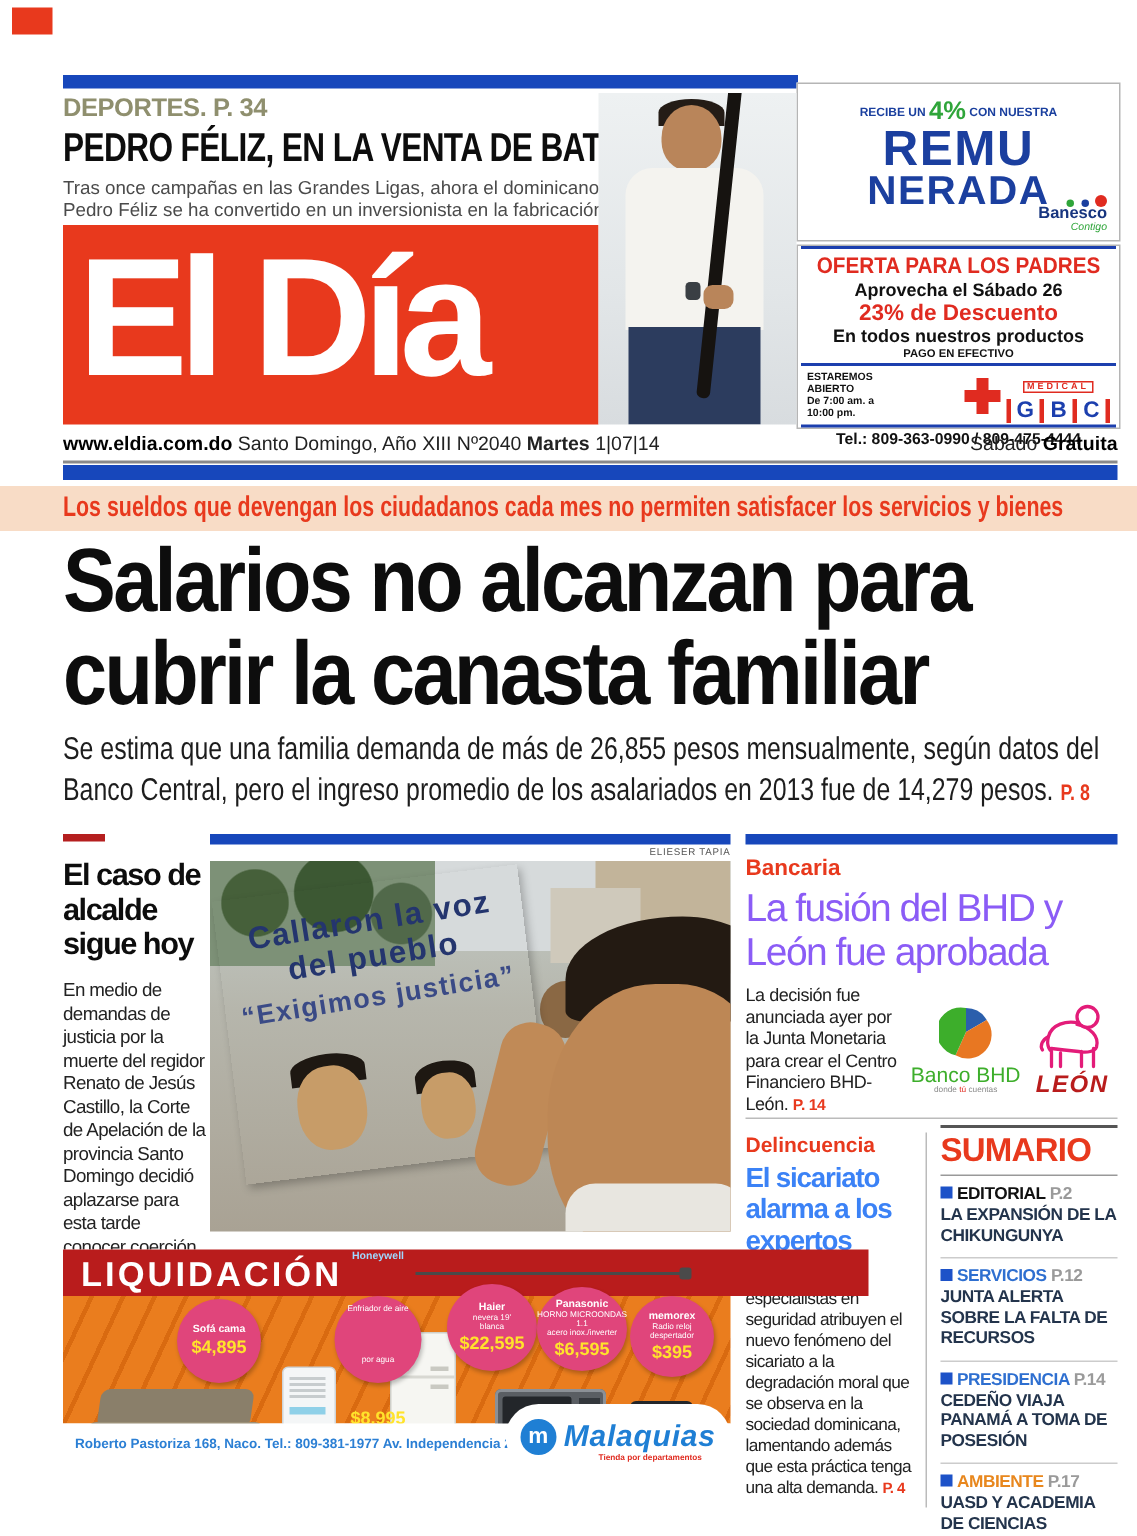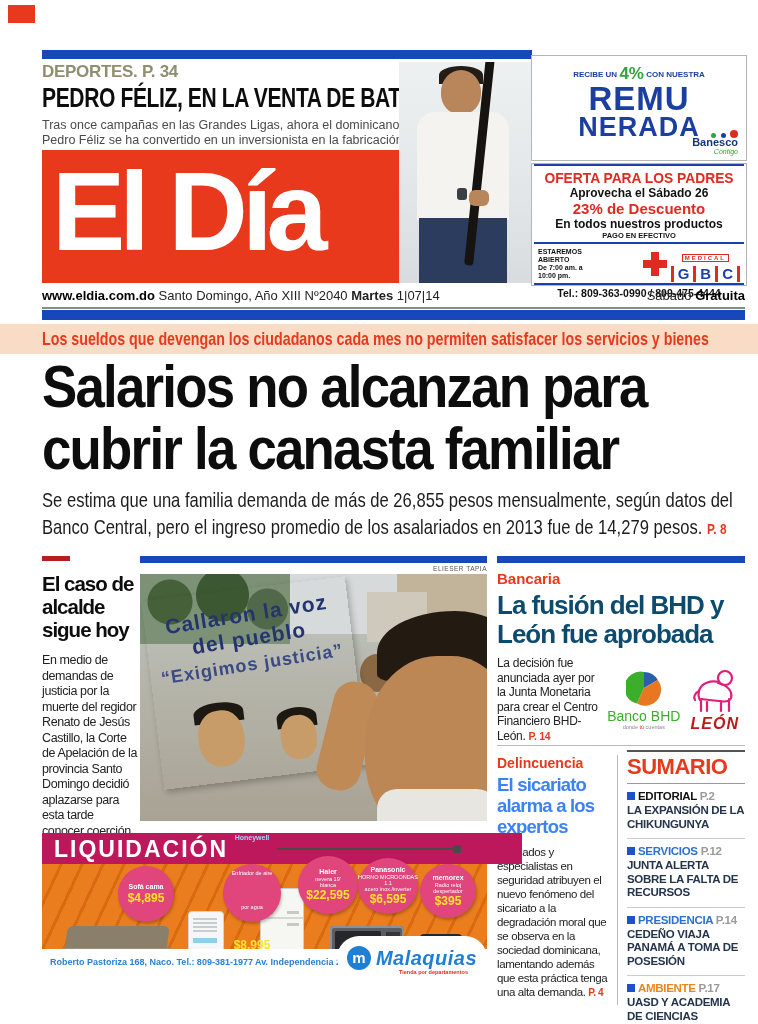--- a/index.html
+++ b/index.html
@@ -128,21 +128,21 @@
            border-radius:60% 40% 10% 10%;}
   .ph-arm{position:absolute;right:118px;bottom:30px;width:44px;height:110px;background:#c08a57;
           border-radius:20px;transform:rotate(14deg);}
   .ph-shirt{position:absolute;right:-10px;bottom:-8px;width:120px;height:40px;background:#e8e6e0;border-radius:20px 20px 0 0;}
   .ph-crowd1{position:absolute;left:220px;top:80px;width:34px;height:38px;background:#8a6844;border-radius:50%;}
   .ph-crowd2{position:absolute;left:250px;top:66px;width:26px;height:30px;background:#6e5233;border-radius:50%;}
 
   
   .bhd{left:497px;top:570px;width:248px;}
   .bhd .kicker{color:#e8391d;font-weight:bold;font-size:15px;}
-  .bhd .head{font-size:26px;font-weight:bold;line-height:28.5px;letter-spacing:-1px;color:#0c4a6e;margin-top:4px;}
+  .bhd .head{font-size:26px;font-weight:normal;line-height:28.5px;letter-spacing:-1px;color:#8b5cf6;margin-top:4px;}
   .bhd-row{display:flex;margin-top:8px;}
   .bhd .body{width:106px;font-size:12px;line-height:14.5px;color:#222;letter-spacing:-0.3px;}
   .bhd .pg{font-size:10.5px;}
   .bhd-logos{flex:1;display:flex;align-items:center;justify-content:space-around;}
   .bhd-logo{text-align:center;}
   .bhd-name{color:#3dae2b;font-weight:normal;font-size:14px;margin-top:2px;}
   .bhd-tag{font-size:5.5px;color:#8a8a8a;}
   .bhd-tag em{color:#e02b20;font-style:normal;}
   .leon{text-align:center;}
   .leon-name{color:#b91c1c;font-weight:bold;font-style:italic;font-size:16px;letter-spacing:1px;}
@@ -164,21 +164,21 @@
                   border-top:2px solid #555;border-bottom:1px solid #999;padding:2px 0 3px 0;}
   .sum-item{padding:6px 0 7px 0;border-bottom:1px solid #cccccc;}
   .sum-item:last-child{border-bottom:none;}
   .sum-head{font-size:11.5px;font-weight:bold;letter-spacing:-0.3px;}
   .sum-sq{display:inline-block;width:8px;height:8px;background:#1d52c8;margin-right:3px;}
   .sum-page{color:#9a9a9a;}
   .sum-text{font-size:11.5px;font-weight:bold;color:#23344c;line-height:13.5px;letter-spacing:-0.3px;margin-top:2px;}
 
   
   .liq{left:42px;top:833px;width:445px;height:152px;background:#fff;}
-  .liq-band{position:absolute;left:0;top:0;width:480px;height:31px;background:#be185d;}
+  .liq-band{position:absolute;left:0;top:0;width:537px;height:31px;background:#b91c1c;}
   .liq-title{position:absolute;left:12px;top:3px;color:#fff;font-weight:bold;font-size:23px;letter-spacing:2px;}
   .liq-line{position:absolute;left:235px;top:15px;width:180px;height:2px;background:#4a4a4a;}
   .liq-line:after{content:"";position:absolute;right:-4px;top:-3px;width:8px;height:8px;background:#4a4a4a;border-radius:2px;}
   .liq-wood{position:absolute;left:0;top:31px;width:445px;height:85px;
     background:repeating-linear-gradient(115deg,#ea7d1e 0 16px,#d96a10 16px 19px);}
   .liq-foot{position:absolute;left:0;top:116px;width:445px;height:36px;background:#fff;}
   .liq-addr{position:absolute;left:8px;top:124px;font-size:9px;font-weight:bold;color:#2b7fd4;}
 
   .bubble{position:absolute;background:#e0457b;border-radius:50%;text-align:center;color:#fff;
           display:flex;flex-direction:column;justify-content:center;box-shadow:1px 2px 3px rgba(0,0,0,0.25);}

